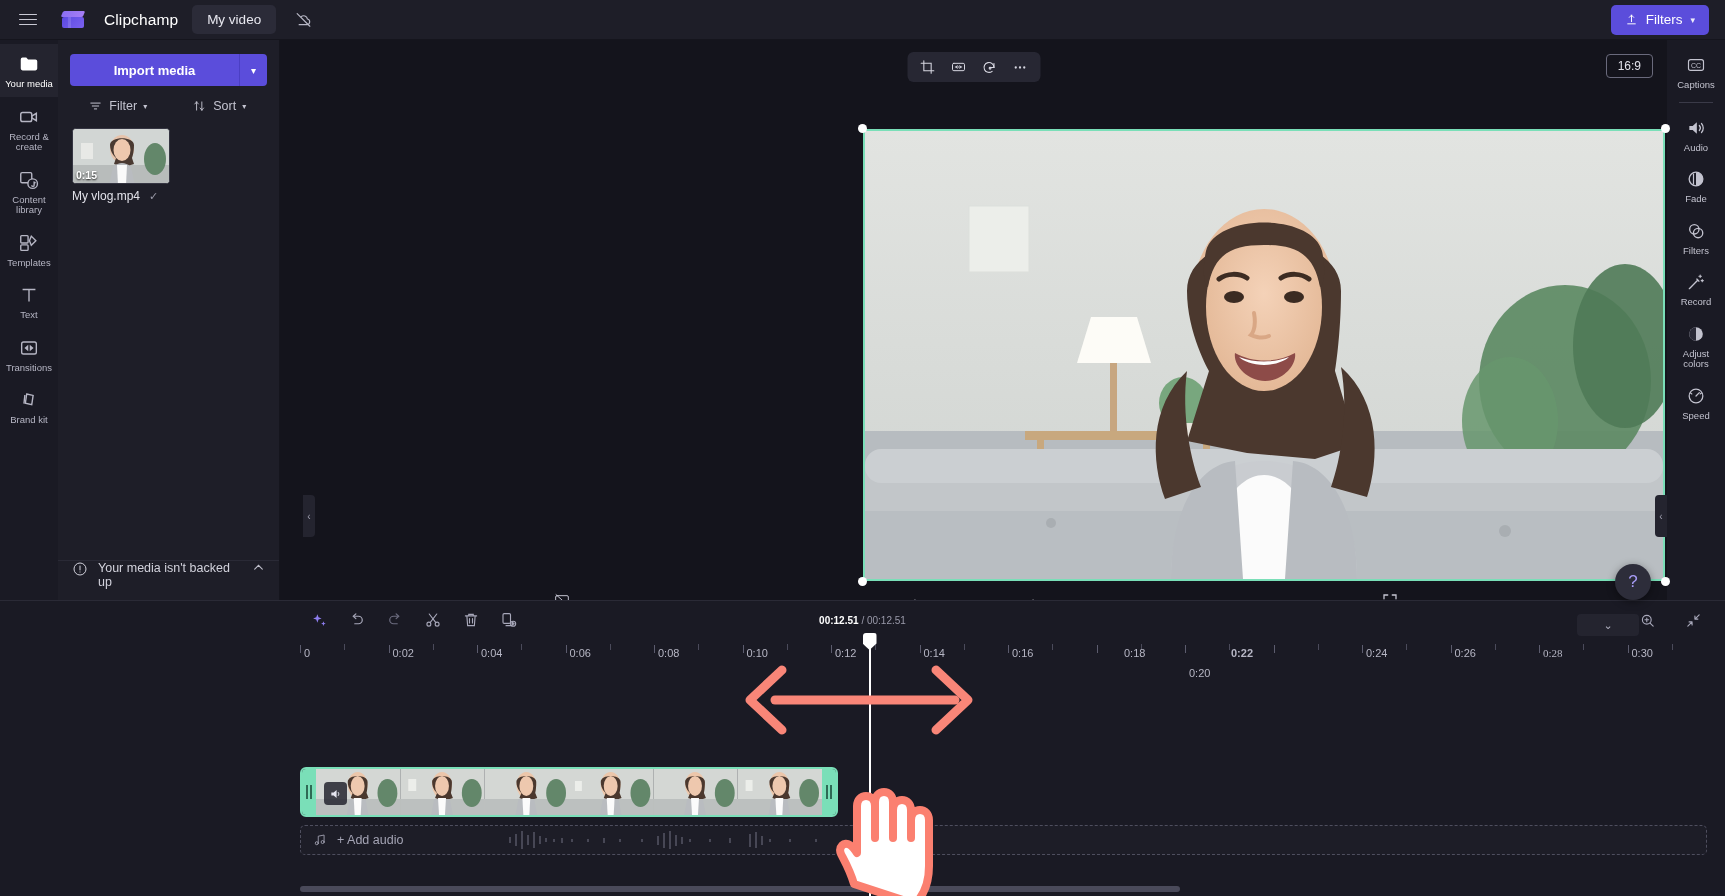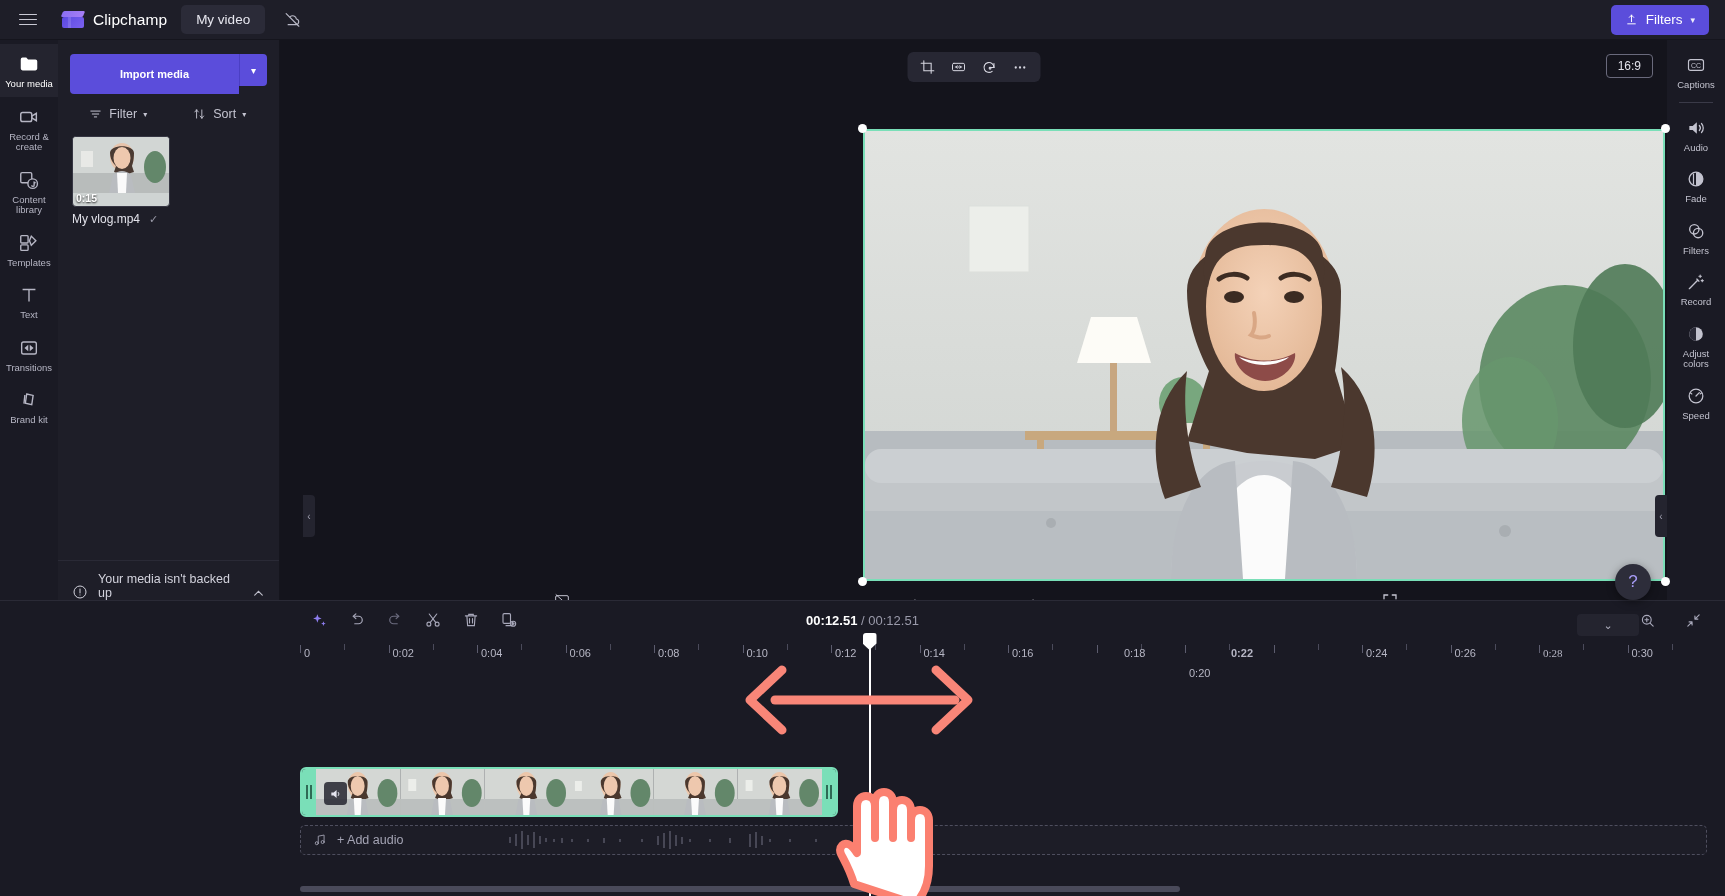--- a/index.html
+++ b/index.html
@@ -14,21 +14,21 @@
 
   
   .topbar {
     height: 40px; min-height: 40px; background: #1e1e28;
     display: flex; align-items: center; gap: 0;
     border-bottom: 1px solid #15151d; position: relative; z-index: 30;
   }
   .hamburger { width: 56px; height: 40px; display: flex; align-items: center; justify-content: center; cursor: pointer; }
   .hamburger .bars { width: 18px; }
   .hamburger .bars div { height: 1.6px; background: #c9c9d4; margin: 3.6px 0; border-radius: 1px; }
-  .brand { display: flex; align-items: center; gap: 9px; margin-left: 6px; }
+  .brand { display: flex; align-items: center; gap: 20px; margin-left: 6px; }
   .brand-logo { width: 22px; height: 17px; position: relative; }
   .brand-logo .top {
     position: absolute; left: 0; top: 0; width: 22px; height: 6px;
     background: linear-gradient(90deg,#8b6ff0,#a57df5); transform: skewX(-22deg);
     border-radius: 1.5px;
   }
   .brand-logo .body {
     position: absolute; left: 0; top: 5.5px; width: 22px; height: 11.5px;
     background: linear-gradient(135deg,#5b4ae0,#7b61ef); border-radius: 2px;
   }
@@ -66,51 +66,51 @@
   .rail-item.active { background: #24242f; color: #ffffff; }
   .rail-item .lbl { font-size: 9.5px; line-height: 10.5px; text-align: center; }
 
   
   .media-panel {
     width: 222px; min-width: 222px; background: #1e1e28; display: flex; flex-direction: column;
     border-right: 1px solid #15151d; position: relative;
   }
   .import-row { display: flex; padding: 14px 12px 0; }
   .import-btn {
-    flex: 1; height: 40px; background: #5b4ddb; border-radius: 4px 0 0 4px;
-    color: #fff; font-size: 11px; font-weight: bold; display: flex;
+    flex: 1; height: 32px; background: #5b4ddb; border-radius: 4px 0 0 4px;
+    color: #fff; font-size: 13px; font-weight: bold; display: flex;
     align-items: center; justify-content: center; cursor: pointer;
   }
   .import-caret {
     width: 28px; height: 32px; background: #5b4ddb; border-left: 1px solid #4b3fc4;
     border-radius: 0 4px 4px 0; display: flex; align-items: center; justify-content: center;
     cursor: pointer; color: #fff; font-size: 10px;
   }
   .filter-sort { display: flex; padding: 10px 14px 8px; gap: 10px; }
   .fs-btn {
     flex: 1; display: flex; align-items: center; justify-content: center; gap: 6px;
     font-size: 12.5px; color: #c4c4d0; cursor: pointer; padding: 3px 0;
   }
   .fs-btn .chev { font-size: 8px; }
   .media-grid { padding: 4px 14px; }
   .media-card { width: 98px; cursor: pointer; }
   .media-thumb {
-    width: 98px; height: 71px; border-radius: 4px; overflow: hidden; position: relative;
+    width: 98px; height: 56px; border-radius: 4px; overflow: hidden; position: relative;
     background: #cfd4d3; border: 1px solid #353542;
   }
   .media-dur {
     position: absolute; left: 3px; bottom: 2px; font-size: 10.5px; color: #fff;
     font-weight: bold; text-shadow: 0 1px 2px rgba(0,0,0,.9);
   }
   .media-name-row { display: flex; align-items: center; gap: 9px; margin-top: 5px; }
   .media-name { font-size: 12px; color: #e2e2ea; }
   .check { color: #9a9aa8; font-size: 11px; }
   .backup-bar {
     position: absolute; left: 0; right: 0; bottom: 0; height: 40px;
-    border-top: 1px solid #2a2a36; display: flex; align-items: flex-end;
+    border-top: 1px solid #2a2a36; display: flex; align-items: flex-start;
     gap: 10px; padding: 0 14px; cursor: pointer;
   }
   .backup-bar .txt { font-size: 12.5px; color: #d2d2dc; flex: 1; }
 
   
   .preview {
     flex: 1; background: #14141c; position: relative; display: flex;
     flex-direction: column; align-items: center; min-width: 0;
   }
   .float-toolbar {
@@ -176,21 +176,21 @@
   }
 
   
   .timeline {
     height: 296px; min-height: 296px; background: #1a1a24; border-top: 1px solid #2a2a36;
     position: relative;
   }
   .tl-toolbar { height: 38px; display: flex; align-items: center; position: relative; padding-left: 300px; }
   .tl-tools { position: absolute; left: 305px; display: flex; align-items: center; gap: 10px; }
   .tl-tool { width: 28px; height: 26px; display: flex; align-items: center; justify-content: center; cursor: pointer; }
-  .tl-time { position: absolute; left: 0; right: 0; text-align: center; font-size: 13px; pointer-events: none; }
+  .tl-time { position: absolute; left: 0; right: 0; text-align: center; font-size: 10px; pointer-events: none; }
   .tl-time .cur { color: #ffffff; font-weight: bold; }
   .tl-time .tot { color: #9a9aaa; }
   .tl-right { position: absolute; right: 18px; display: flex; align-items: center; gap: 18px; }
 
   .ruler { position: absolute; left: 300px; right: 0; top: 38px; height: 26px; }
   .ruler .tick { position: absolute; top: 6px; width: 1px; height: 8px; background: #5c5c6e; }
   .ruler .tick.minor { top: 5px; height: 6px; background: #4a4a5a; }
   .ruler .tlabel { position: absolute; top: 8px; font-size: 11px; color: #b6b6c4; padding-left: 4px; }
 
   .tracks { position: absolute; left: 0; right: 0; top: 66px; bottom: 0; }

